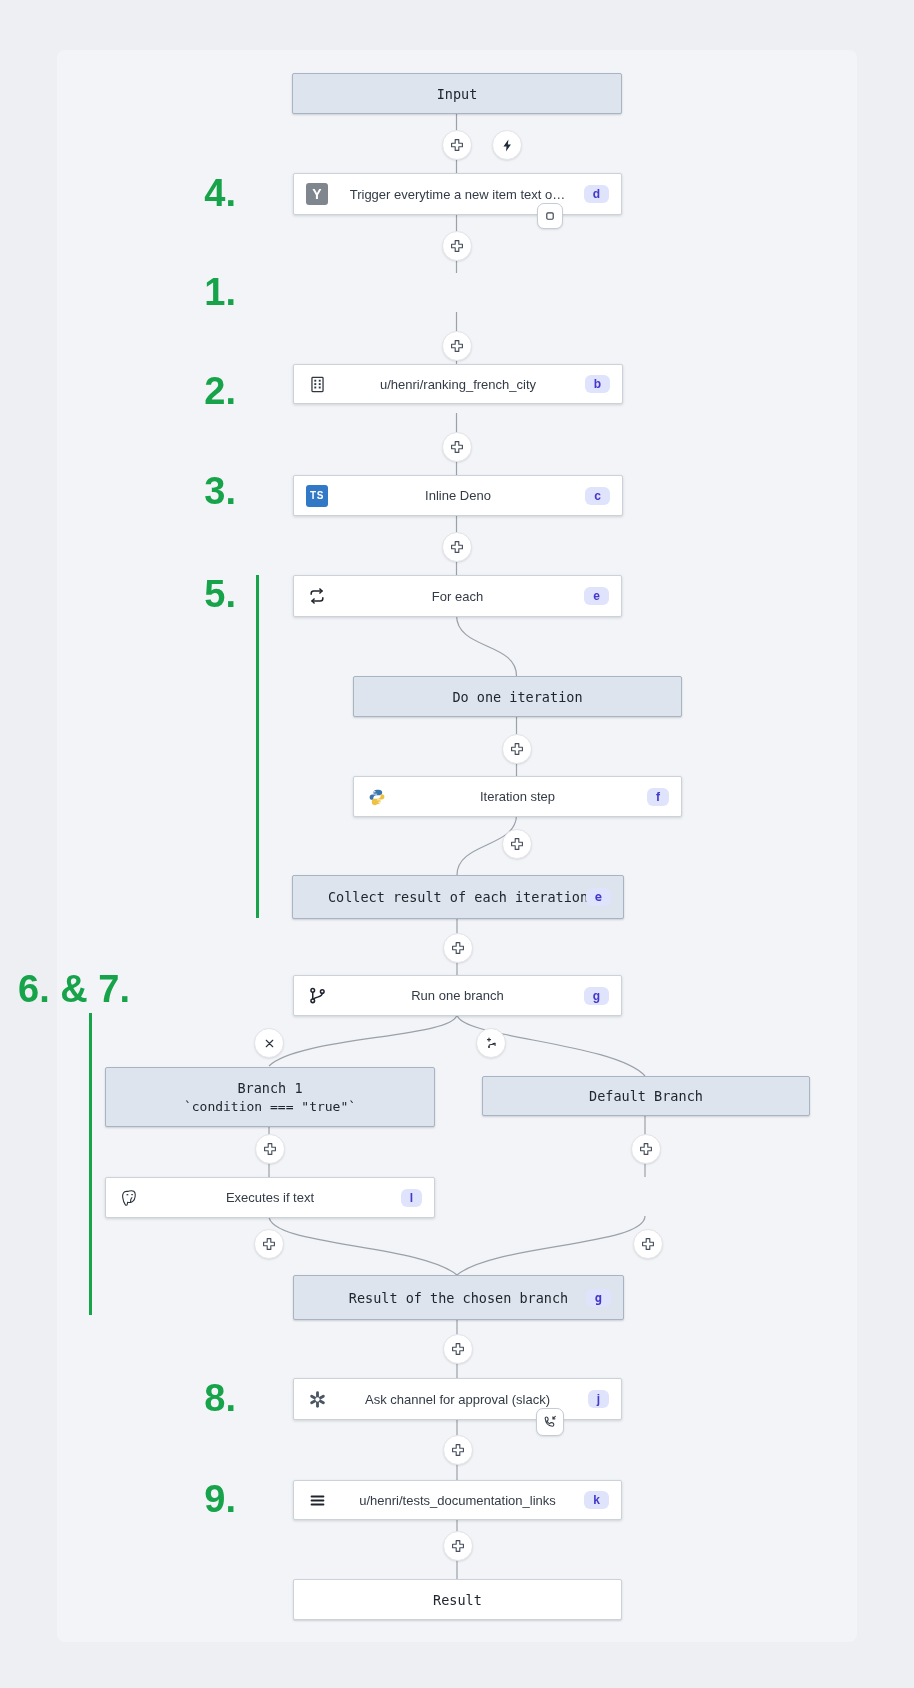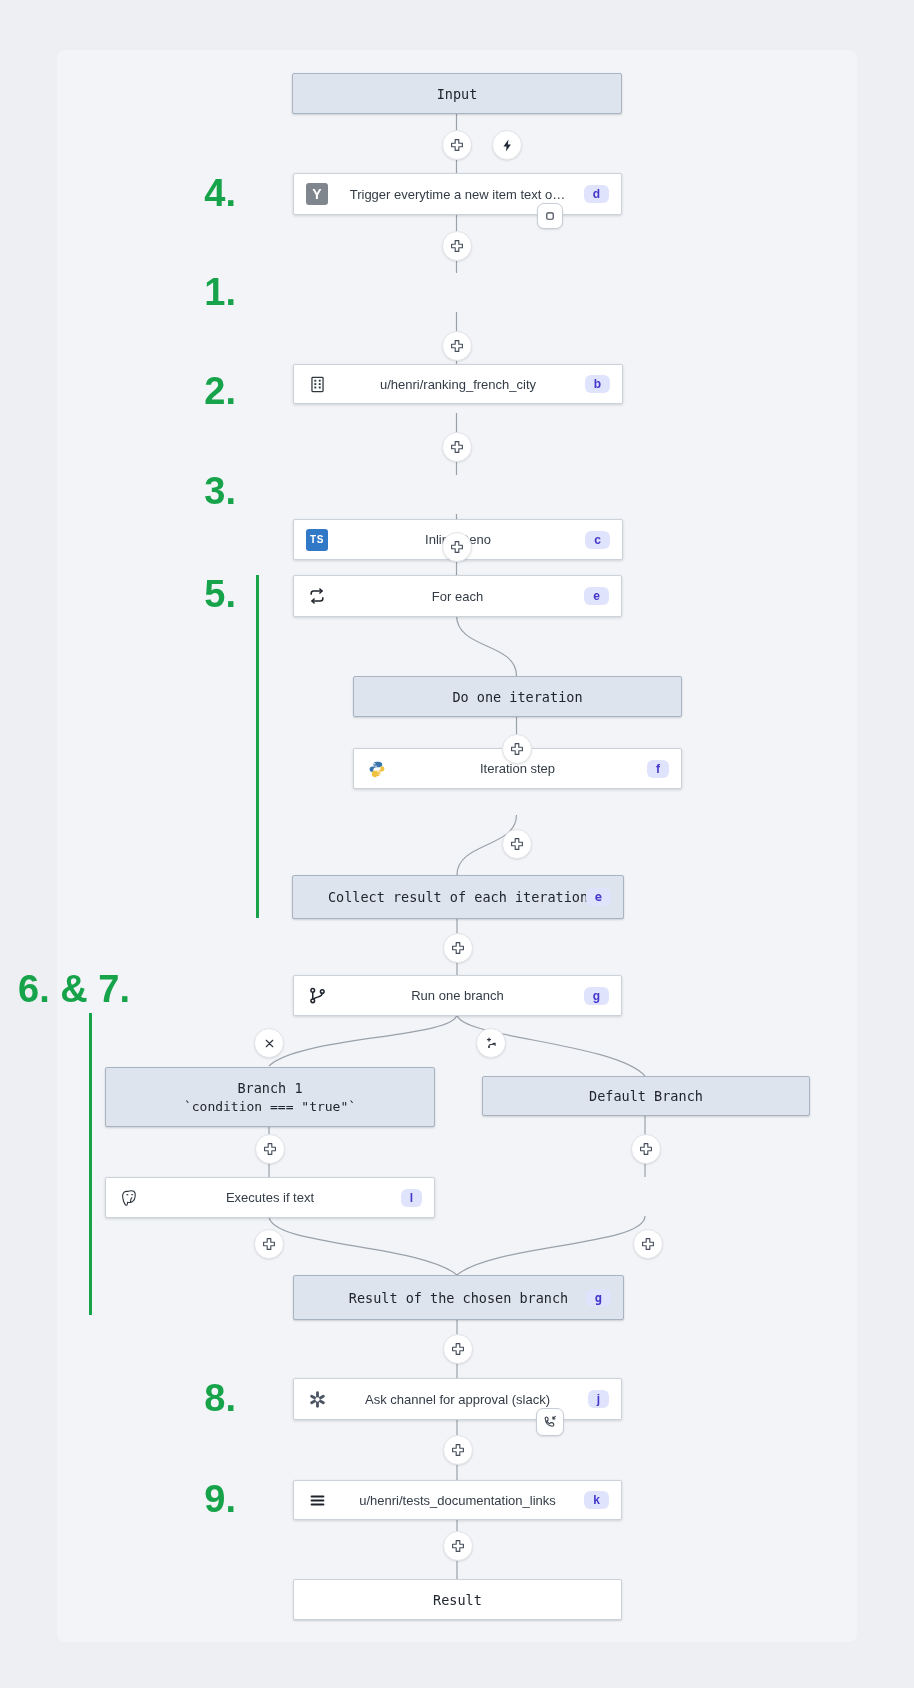--- a/index.html
+++ b/index.html
@@ -109,21 +109,21 @@
             <rect x="13.6" y="10.3" width="2.4" height="2.4"></rect>
           <rect x="8" y="14.6" width="2.4" height="2.4"></rect>
             <rect x="13.6" y="14.6" width="2.4" height="2.4"></rect>
         </g>
       </svg>
     </span>
     <span class="nlabel">u/henri/ranking_french_city</span>
     <span class="badge">b</span>
   </div>
 
-  <div class="node" style="left:293px;top:475px;width:328px;height:39px;margin-top:44px;">
+  <div class="node" style="left:293px;top:475px;width:328px;height:39px;">
     <span class="nicon">
       <span class="sqicon" style="background:#3178c6;font-size:10px;letter-spacing:.5px;">TS</span>
     </span>
     <span class="nlabel">Inline Deno</span>
     <span class="badge">c</span>
   </div>
 
   <div class="node" style="left:293px;top:575px;width:327px;height:40px;">
     <span class="nicon">
       <svg width="20" height="20" viewBox="0 0 24 24" fill="none" stroke="#1f242c" stroke-width="1.8" stroke-linecap="round" stroke-linejoin="round">
@@ -134,21 +134,21 @@
       </svg>
     </span>
     <span class="nlabel">For each</span>
     <span class="badge">e</span>
   </div>
 
   <div class="hbox" style="left:353px;top:676px;width:327px;height:39px;">
     <span>Do one iteration</span>
   </div>
 
-  <div class="node" style="left:353px;top:748px;width:327px;height:39px;">
+  <div class="node" style="left:353px;top:776px;width:327px;height:39px;">
     <span class="nicon">
       <svg width="20" height="20" viewBox="0 0 24 24">
         <path d="M11.9 3.2c-2.6 0-4.1 1.1-4.1 3v1.9h4.3v.8H6.3c-1.9 0-3.2 1.4-3.2 3.3 0 1.9 1.1 3.2 3 3.2h1.5v-2.2c0-1.9 1.6-3.3 3.5-3.3h4.3c1.6 0 2.8-1.3 2.8-2.9V6.2c0-1.8-1.7-3-4.3-3z" fill="#3a76ad"></path>
         <path d="M12.1 20.8c2.6 0 4.1-1.1 4.1-3v-1.9h-4.3v-.8h5.8c1.9 0 3.2-1.4 3.2-3.3 0-1.9-1.1-3.2-3-3.2h-1.5v2.2c0 1.9-1.6 3.3-3.5 3.3H8.6c-1.6 0-2.8 1.3-2.8 2.9v1.8c0 1.8 1.7 3 4.3 3z" fill="#f0c13f"></path>
         <circle cx="9.4" cy="5.8" r=".9" fill="#fff"></circle>
           <circle cx="14.6" cy="18.2" r=".9" fill="#fff"></circle>
       </svg>
     </span>
     <span class="nlabel">Iteration step</span>
     <span class="badge">f</span>

